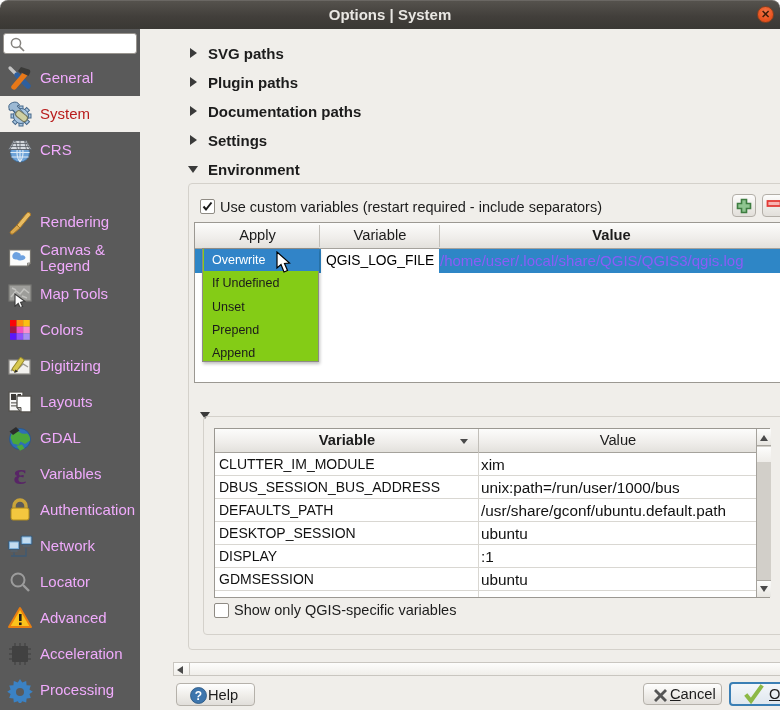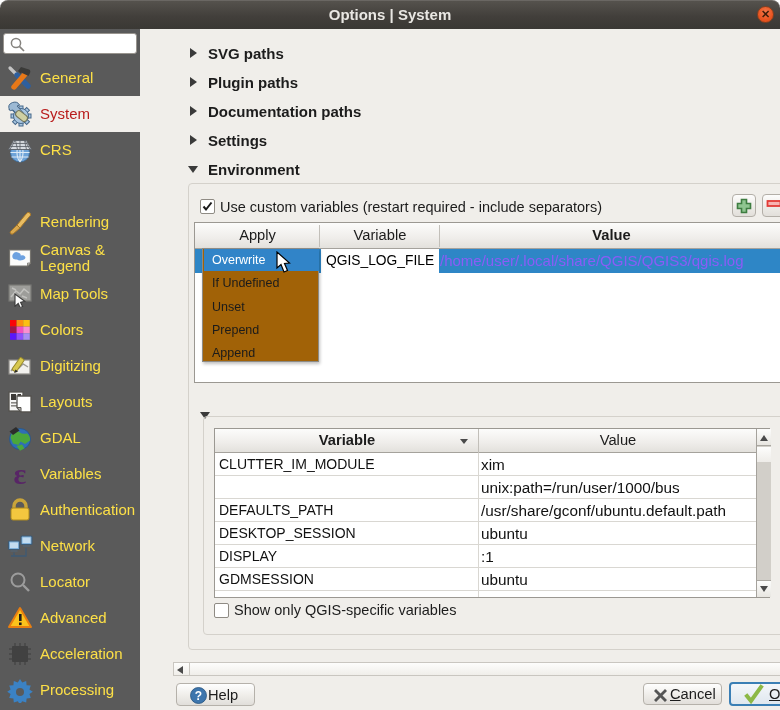--- a/index.html
+++ b/index.html
@@ -27,21 +27,21 @@
   color:#3e1d09; font-size:11px; line-height:15px; text-align:center; font-weight:bold;
 }
 
 #winbody { left:0; top:29px; width:780px; height:681px; background:#f0eeea; }
 
 #sidebar { left:0; top:0; width:140px; height:681px; background:#5a5a5a; }
 #search {
   left:3px; top:4px; width:134px; height:21px; background:#ffffff;
   border:1px solid #98948e; border-radius:3px;
 }
-.sitem { left:0; width:140px; height:36px; color:#fde047; font-size:15px; }
+.sitem { left:0; width:140px; height:36px; color:#f0abfc; font-size:15px; }
 .sitem .lbl { position:absolute; left:40px; top:50%; transform:translateY(-50%); white-space:pre-line; line-height:18px;}
 .sitem .ic { position:absolute; left:7px; top:50%; transform:translateY(-50%); width:26px; height:26px; }
 .sel { background:#f1efeb; color:#b91c1c; }
 
 #content { left:140px; top:0; width:640px; height:681px;margin-left:32px; }
 .hdr { font-size:15px; font-weight:bold; color:#1c1c1c; white-space:nowrap; }
 .tri-r { width:0; height:0; border-left:7px solid #3a3a3a; border-top:5px solid transparent; border-bottom:5px solid transparent; }
 .tri-d { width:0; height:0; border-top:7px solid #3a3a3a; border-left:5px solid transparent; border-right:5px solid transparent; }
 .gbox { border:1px solid #d4d1cb; border-radius:4px; }
 .cb { width:15px; height:15px; background:#fff; border:1px solid #8f8b84; border-radius:2px; }
@@ -49,21 +49,21 @@
 .sqbtn {
   width:24px; height:23px; border:1px solid #b3afa8; border-radius:4px;
   background:linear-gradient(#fdfdfc, #eceae6 60%, #e2dfda);
 }
 
 #tbl1 { left:22px; top:193px; width:590px; height:161px; background:#ffffff; border:1px solid #9b9892; }
 .th { background:linear-gradient(#fcfcfb, #efedea 60%, #e3e1dc); border-bottom:1px solid #a5a29c; }
 .thlbl { font-size:14.7px; color:#1c1c1c; text-align:center; }
 #row1 { background:#2e86c6; }
 
-#popup { left:30px; top:219px; width:117px; height:114px; background:#a16207; border:1px solid #8d8b85; box-shadow:1px 2px 3px rgba(0,0,0,0.25); }
+#popup { left:30px; top:219px; width:117px; height:114px; background:#84cc16; border:1px solid #8d8b85; box-shadow:1px 2px 3px rgba(0,0,0,0.25); }
 .pitem { position:absolute; left:1px; width:115px; height:22px; font-size:12.5px; color:#1b1b1b; line-height:22px; padding-left:8px; }
 
 #tbl2 { left:42px; top:399px; width:556px; height:170px; background:#fff; border:1px solid #9b9892; }
 .t2row { position:absolute; left:0; width:541px; height:23px; border-bottom:1px solid #d9d7d2; color:#111; }
 .t2row .c1 { position:absolute; left:4px; top:0; line-height:23px; font-size:14px; }
 .t2row .c2 { position:absolute; left:266px; top:0; line-height:23px; font-size:15.3px; }
 
 .btn {
   position:absolute; border:1px solid #b5b1aa; border-radius:4px;
   background:linear-gradient(#fefefe, #efede9 55%, #e1deda);
@@ -320,20 +320,21 @@
     <div class="th abs" style="left:0; top:0; width:554px; height:24px;"></div>
     <div class="abs" style="left:263px; top:0; width:1px; height:24px; background:#c2bfb9;"></div>
     <div class="thlbl abs" style="left:0; top:3px; width:264px; font-weight:bold;">Variable</div>
     <div class="abs" style="left:245px; top:10px; width:0; height:0; border-top:5px solid #4a4a4a; border-left:4px solid transparent; border-right:4px solid transparent;"></div>
     <div class="thlbl abs" style="left:264px; top:3px; width:278px;">Value</div>
     <div class="t2row" style="top:24px;">
         <span class="c1">CLUTTER_IM_MODULE</span>
         <span class="c2">xim</span>
       </div>
     <div class="t2row" style="top:47px;">
+        <span class="c1">DBUS_SESSION_BUS_ADDRESS</span>
         <span class="c2">unix:path=/run/user/1000/bus</span>
       </div>
     <div class="t2row" style="top:70px;">
         <span class="c1">DEFAULTS_PATH</span>
         <span class="c2">/usr/share/gconf/ubuntu.default.path</span>
       </div>
     <div class="t2row" style="top:93px;padding-left:18px;">
         <span class="c1">DESKTOP_SESSION</span>
         <span class="c2">ubuntu</span>
       </div>

